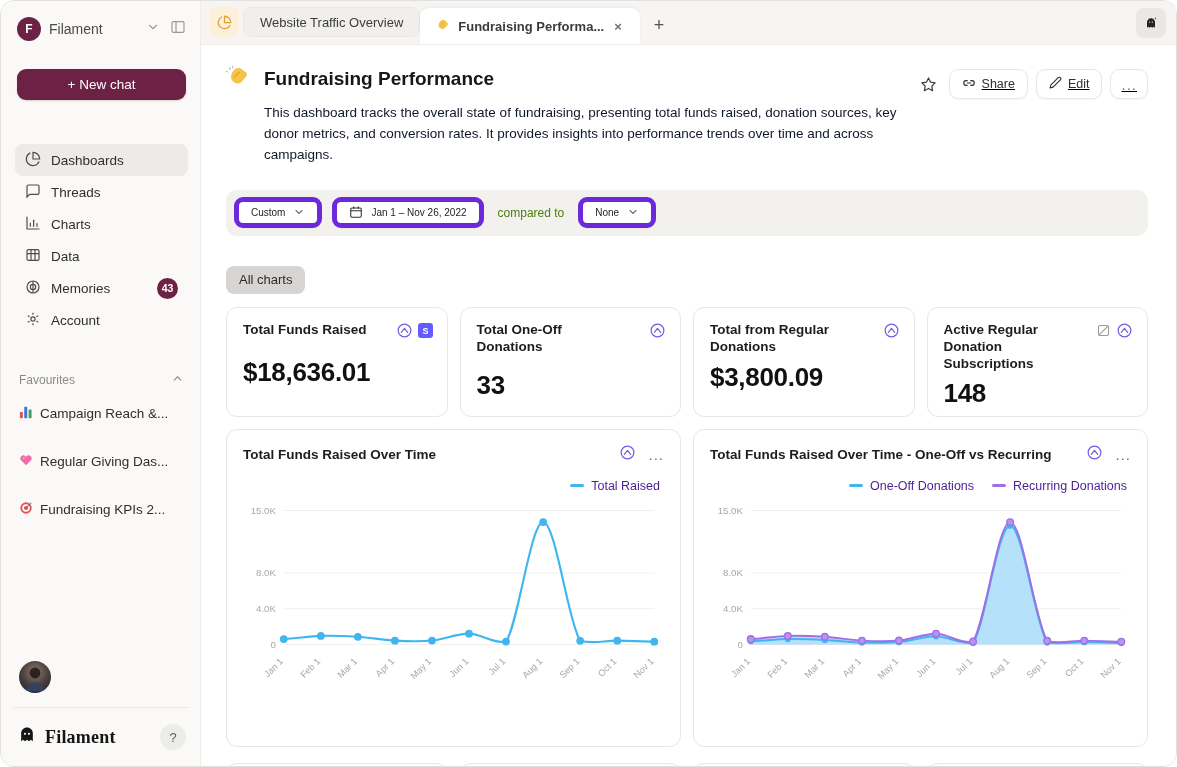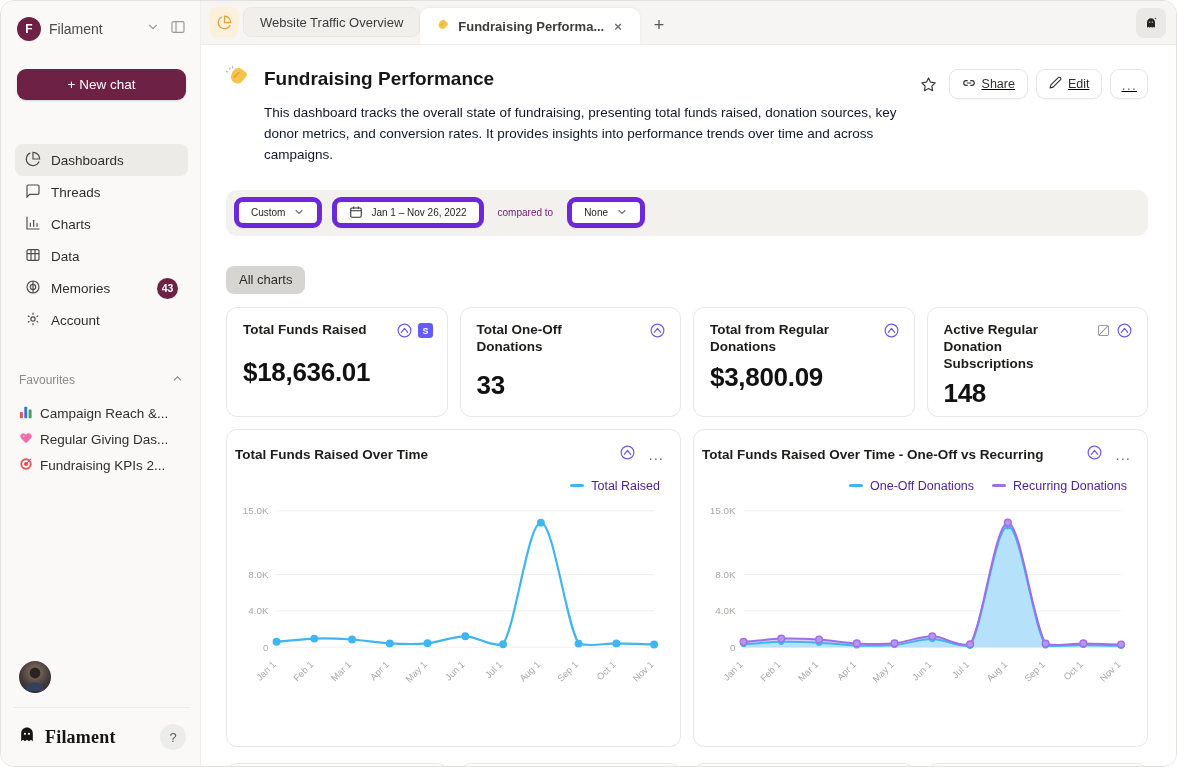--- a/index.html
+++ b/index.html
@@ -12,21 +12,21 @@
   .ws-logo { width:24px; height:24px; border-radius:50%; background:#6d2245; color:#fff; font-size:12px; font-weight:700; display:flex; align-items:center; justify-content:center; }
   .ws-name { font-size:14px; color:#4b4b4b; flex:0 0 auto; }
   .ws-icons { margin-left:auto; display:flex; align-items:center; gap:10px; color:#9a9a97; }
   .newchat { margin:26px 2px 0 2px; height:31px; background:#6d2245; color:#fff; border:none; border-radius:9px; font-size:13.5px; display:flex; align-items:center; justify-content:center; gap:4px; cursor:pointer; box-shadow:0 1px 2px rgba(0,0,0,.15); }
   .nav { margin-top:44px; display:flex; flex-direction:column; }
   .nav-item { display:flex; align-items:center; gap:10px; height:32px; padding:0 10px; border-radius:8px; font-size:13.5px; color:#2f2f2e; cursor:pointer; }
   .nav-item.active { background:#ecebe7; }
   .nav-item svg { flex:0 0 auto; }
   .badge { margin-left:auto; background:#6d2245; color:#fff; border-radius:999px; min-width:21px; height:21px; font-size:10.5px; display:flex; align-items:center; justify-content:center; font-weight:700; }
   .fav-head { margin-top:36px; display:flex; align-items:center; justify-content:space-between; padding:0 4px; color:#8b8b88; font-size:12px; }
-  .fav-list { margin-top:12px; display:flex; flex-direction:column; gap:0; }
+  .fav-list { margin-top:12px; display:flex; flex-direction:column; gap:22px; }
   .fav-item { display:flex; align-items:center; gap:7px; height:26px; padding:0 4px; font-size:13.5px; color:#2f2f2e; cursor:pointer; white-space:nowrap; overflow:hidden; }
   .side-bottom { margin-top:auto; }
   .avatar { width:32px; height:32px; border-radius:50%; overflow:hidden; margin:0 0 14px 4px; cursor:pointer; }
   .side-divider { border-top:1px solid #ecebe8; margin:0 -2px; }
   .brand-row { display:flex; align-items:center; gap:8px; padding:16px 2px 2px 2px; }
   .brand-name { font-family:"Liberation Serif",serif; font-size:18px; font-weight:700; color:#151515; letter-spacing:.2px; }
   .help-btn { margin-left:auto; width:26px; height:26px; border-radius:50%; background:#ececea; color:#5d5d5b; border:none; font-size:13px; cursor:pointer; }
 
   
   .main { flex:1; display:flex; flex-direction:column; background:#fff; min-width:0; }
@@ -44,35 +44,35 @@
   .title-wrap { display:flex; flex-direction:column; }
   .title-row { display:flex; align-items:center; gap:14px; }
   .page-title { font-size:19px; font-weight:700; color:#171717; }
   .page-desc { margin:10px 0 0 38px; font-size:13.5px; line-height:1.55; color:#0f172a; max-width:680px; }
   .head-actions { margin-left:auto; display:flex; align-items:center; gap:8px; padding-top:4px;text-decoration:underline; }
   .icon-btn { background:none; border:none; color:#3c3c3a; cursor:pointer; display:flex; align-items:center; padding:4px; }
   .pill-btn { display:flex; align-items:center; gap:6px; height:30px; padding:0 12px; background:#fff; border:1px solid #e7e6e2; border-radius:9px; font-size:12.5px; color:#2e2e2c; cursor:pointer; box-shadow:0 1px 1px rgba(0,0,0,.03); }
 
   .filterbar { margin-top:24px; background:#f2f1ee; border-radius:11px; height:46px; display:flex; align-items:center; gap:10px; padding:0 8px; }
   .select-pill { display:flex; align-items:center; gap:8px; height:31px; padding:0 12px; background:#fff; border:5px solid #6d28d9; border-radius:9px; font-size:10px; color:#232321; cursor:pointer; box-shadow:0 1px 1px rgba(0,0,0,.04); }
-  .compared { color:#701a75; font-size:10px; padding:0 4px; }
+  .compared { color:#4d7c0f; font-size:12px; padding:0 4px; }
 
   .chip { margin-top:30px; display:inline-flex; align-items:center; height:28px; padding:0 13px; background:#d7d5d1; border-radius:8px; font-size:13px; color:#2c2c2a; cursor:pointer; }
 
   .kpi-row { margin-top:13px; display:grid; grid-template-columns:repeat(4,1fr); gap:12px; }
   .card { background:#fff; border:1px solid #e8e7e3; border-radius:11px; }
   .kpi { padding:14px 14px 16px 16px; height:110px; }
   .kpi-top { display:flex; align-items:flex-start; gap:6px; }
   .kpi-title { font-size:13.5px; font-weight:700; color:#1d1d1b; line-height:1.25; max-width:150px; }
   .kpi-icons { margin-left:auto; display:flex; align-items:center; gap:5px; }
   .kpi-value { margin-top:14px; font-size:26px; font-weight:600; color:#111; letter-spacing:-0.3px; }
   .kpi-value.two-line { margin-top:6px; }
 
   .chart-row { margin-top:12px; display:grid; grid-template-columns:1fr 1fr; gap:12px; }
-  .chart-card { padding:14px 16px 10px 8px; height:318px; }
+  .chart-card { padding:14px 16px 10px 16px; height:318px; }
   .chart-head { display:flex; align-items:center; }
   .chart-title { font-size:13.5px; font-weight:700; color:#1d1d1b; }
   .chart-head-icons { margin-left:auto; display:flex; align-items:center; gap:12px; }
   .dots { color:#6e6e6c; font-size:15px; letter-spacing:1px; cursor:pointer; }
   .legend { display:flex; justify-content:flex-end; gap:18px; margin:14px 4px 2px 0; }
   .legend-item { display:flex; align-items:center; gap:7px; font-size:12.5px; color:#4c1d95; }
   .legend-dash { width:14px; height:3px; border-radius:2px; }
 
   .bottom-row { margin-top:16px; display:grid; grid-template-columns:repeat(4,1fr); gap:12px; }
   .mini { padding:14px 14px 14px 16px; height:90px; }

